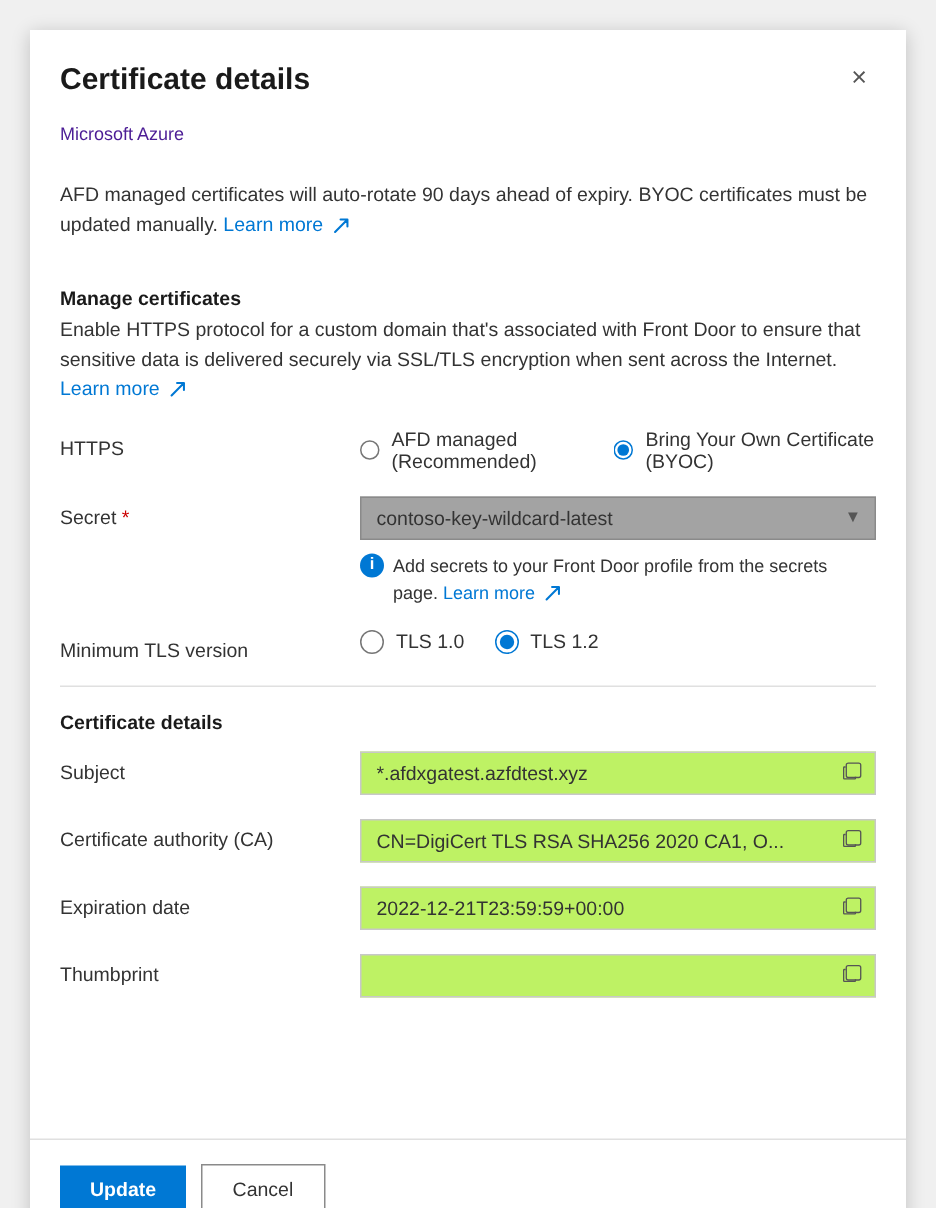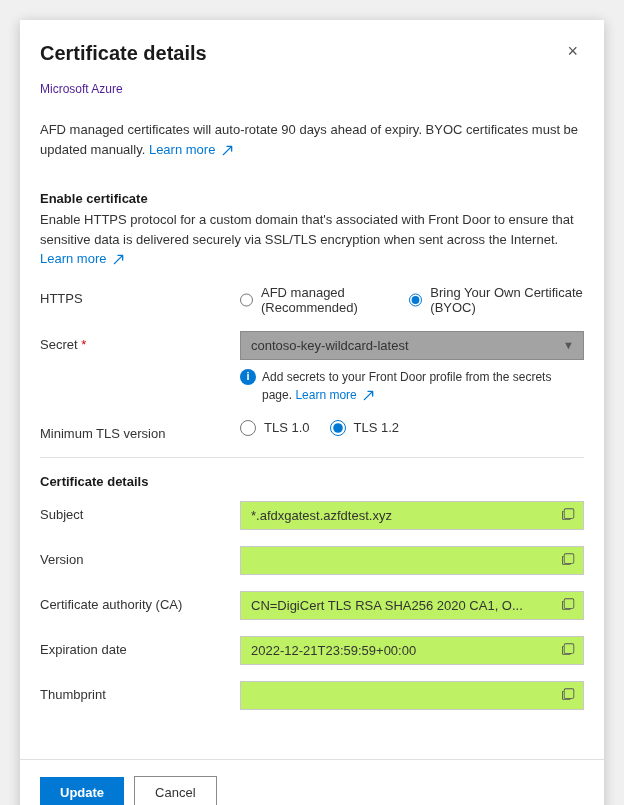--- a/index.html
+++ b/index.html
@@ -255,21 +255,21 @@
       <span>AFD managed certificates will auto-rotate 90 days ahead of expiry. BYOC certificates must be updated manually.</span>
       <a class="link" href="#">
         <span>Learn more</span>
         <svg class="external-link-svg" width="11" height="11" viewBox="0 0 12 12" fill="none" xmlns="http://www.w3.org/2000/svg">
           <path d="M1.5 10.5L10.5 1.5M10.5 1.5H5.5M10.5 1.5V6.5" stroke="#0078d4" stroke-width="1.5" stroke-linecap="round" stroke-linejoin="round"></path>
         </svg>
       </a>
     </div>
 
     <div>
-      <div class="section-title">Enable certificate</div>
+      <div class="section-title">Manage certificates</div>
       <div class="section-desc">
         <span>Enable HTTPS protocol for a custom domain that's associated with Front Door to ensure that sensitive data is delivered securely via SSL/TLS encryption when sent across the Internet.</span>
         <br>
         <a class="link" href="#">
           <span>Learn more</span>
           <svg class="external-link-svg" width="11" height="11" viewBox="0 0 12 12" fill="none" xmlns="http://www.w3.org/2000/svg">
             <path d="M1.5 10.5L10.5 1.5M10.5 1.5H5.5M10.5 1.5V6.5" stroke="#0078d4" stroke-width="1.5" stroke-linecap="round" stroke-linejoin="round"></path>
           </svg>
         </a>
       </div>
@@ -347,34 +347,20 @@
             <button class="copy-btn" title="Copy">
               <svg width="14" height="14" viewBox="0 0 16 16" fill="currentColor">
                 <path d="M4 2h8a2 2 0 012 2v8a2 2 0 01-2 2H4a2 2 0 01-2-2V4a2 2 0 012-2zm0 1a1 1 0 00-1 1v8a1 1 0 001 1h8a1 1 0 001-1V4a1 1 0 00-1-1H4z"></path>
                 <path d="M2 5H1a1 1 0 00-1 1v8a1 1 0 001 1h8a1 1 0 001-1v-1H9v1H1V6h1V5z"></path>
               </svg>
             </button>
           </div>
         </div>
       </div>
 
-      <div class="form-row">
-        <div class="form-label">Version</div>
-        <div class="form-control">
-          <div class="readonly-field-wrapper">
-            <input type="text" class="readonly-field" readonly="" value="" style="">
-            <button class="copy-btn" title="Copy">
-              <svg width="14" height="14" viewBox="0 0 16 16" fill="currentColor">
-                <path d="M4 2h8a2 2 0 012 2v8a2 2 0 01-2 2H4a2 2 0 01-2-2V4a2 2 0 012-2zm0 1a1 1 0 00-1 1v8a1 1 0 001 1h8a1 1 0 001-1V4a1 1 0 00-1-1H4z"></path>
-                <path d="M2 5H1a1 1 0 00-1 1v8a1 1 0 001 1h8a1 1 0 001-1v-1H9v1H1V6h1V5z"></path>
-              </svg>
-            </button>
-          </div>
-        </div>
-      </div>
 
       <div class="form-row">
         <div class="form-label">Certificate authority (CA)</div>
         <div class="form-control">
           <div class="readonly-field-wrapper">
             <input type="text" class="readonly-field" readonly="" value="CN=DigiCert TLS RSA SHA256 2020 CA1, O..." style="">
             <button class="copy-btn" title="Copy">
               <svg width="14" height="14" viewBox="0 0 16 16" fill="currentColor">
                 <path d="M4 2h8a2 2 0 012 2v8a2 2 0 01-2 2H4a2 2 0 01-2-2V4a2 2 0 012-2zm0 1a1 1 0 00-1 1v8a1 1 0 001 1h8a1 1 0 001-1V4a1 1 0 00-1-1H4z"></path>
                 <path d="M2 5H1a1 1 0 00-1 1v8a1 1 0 001 1h8a1 1 0 001-1v-1H9v1H1V6h1V5z"></path>

